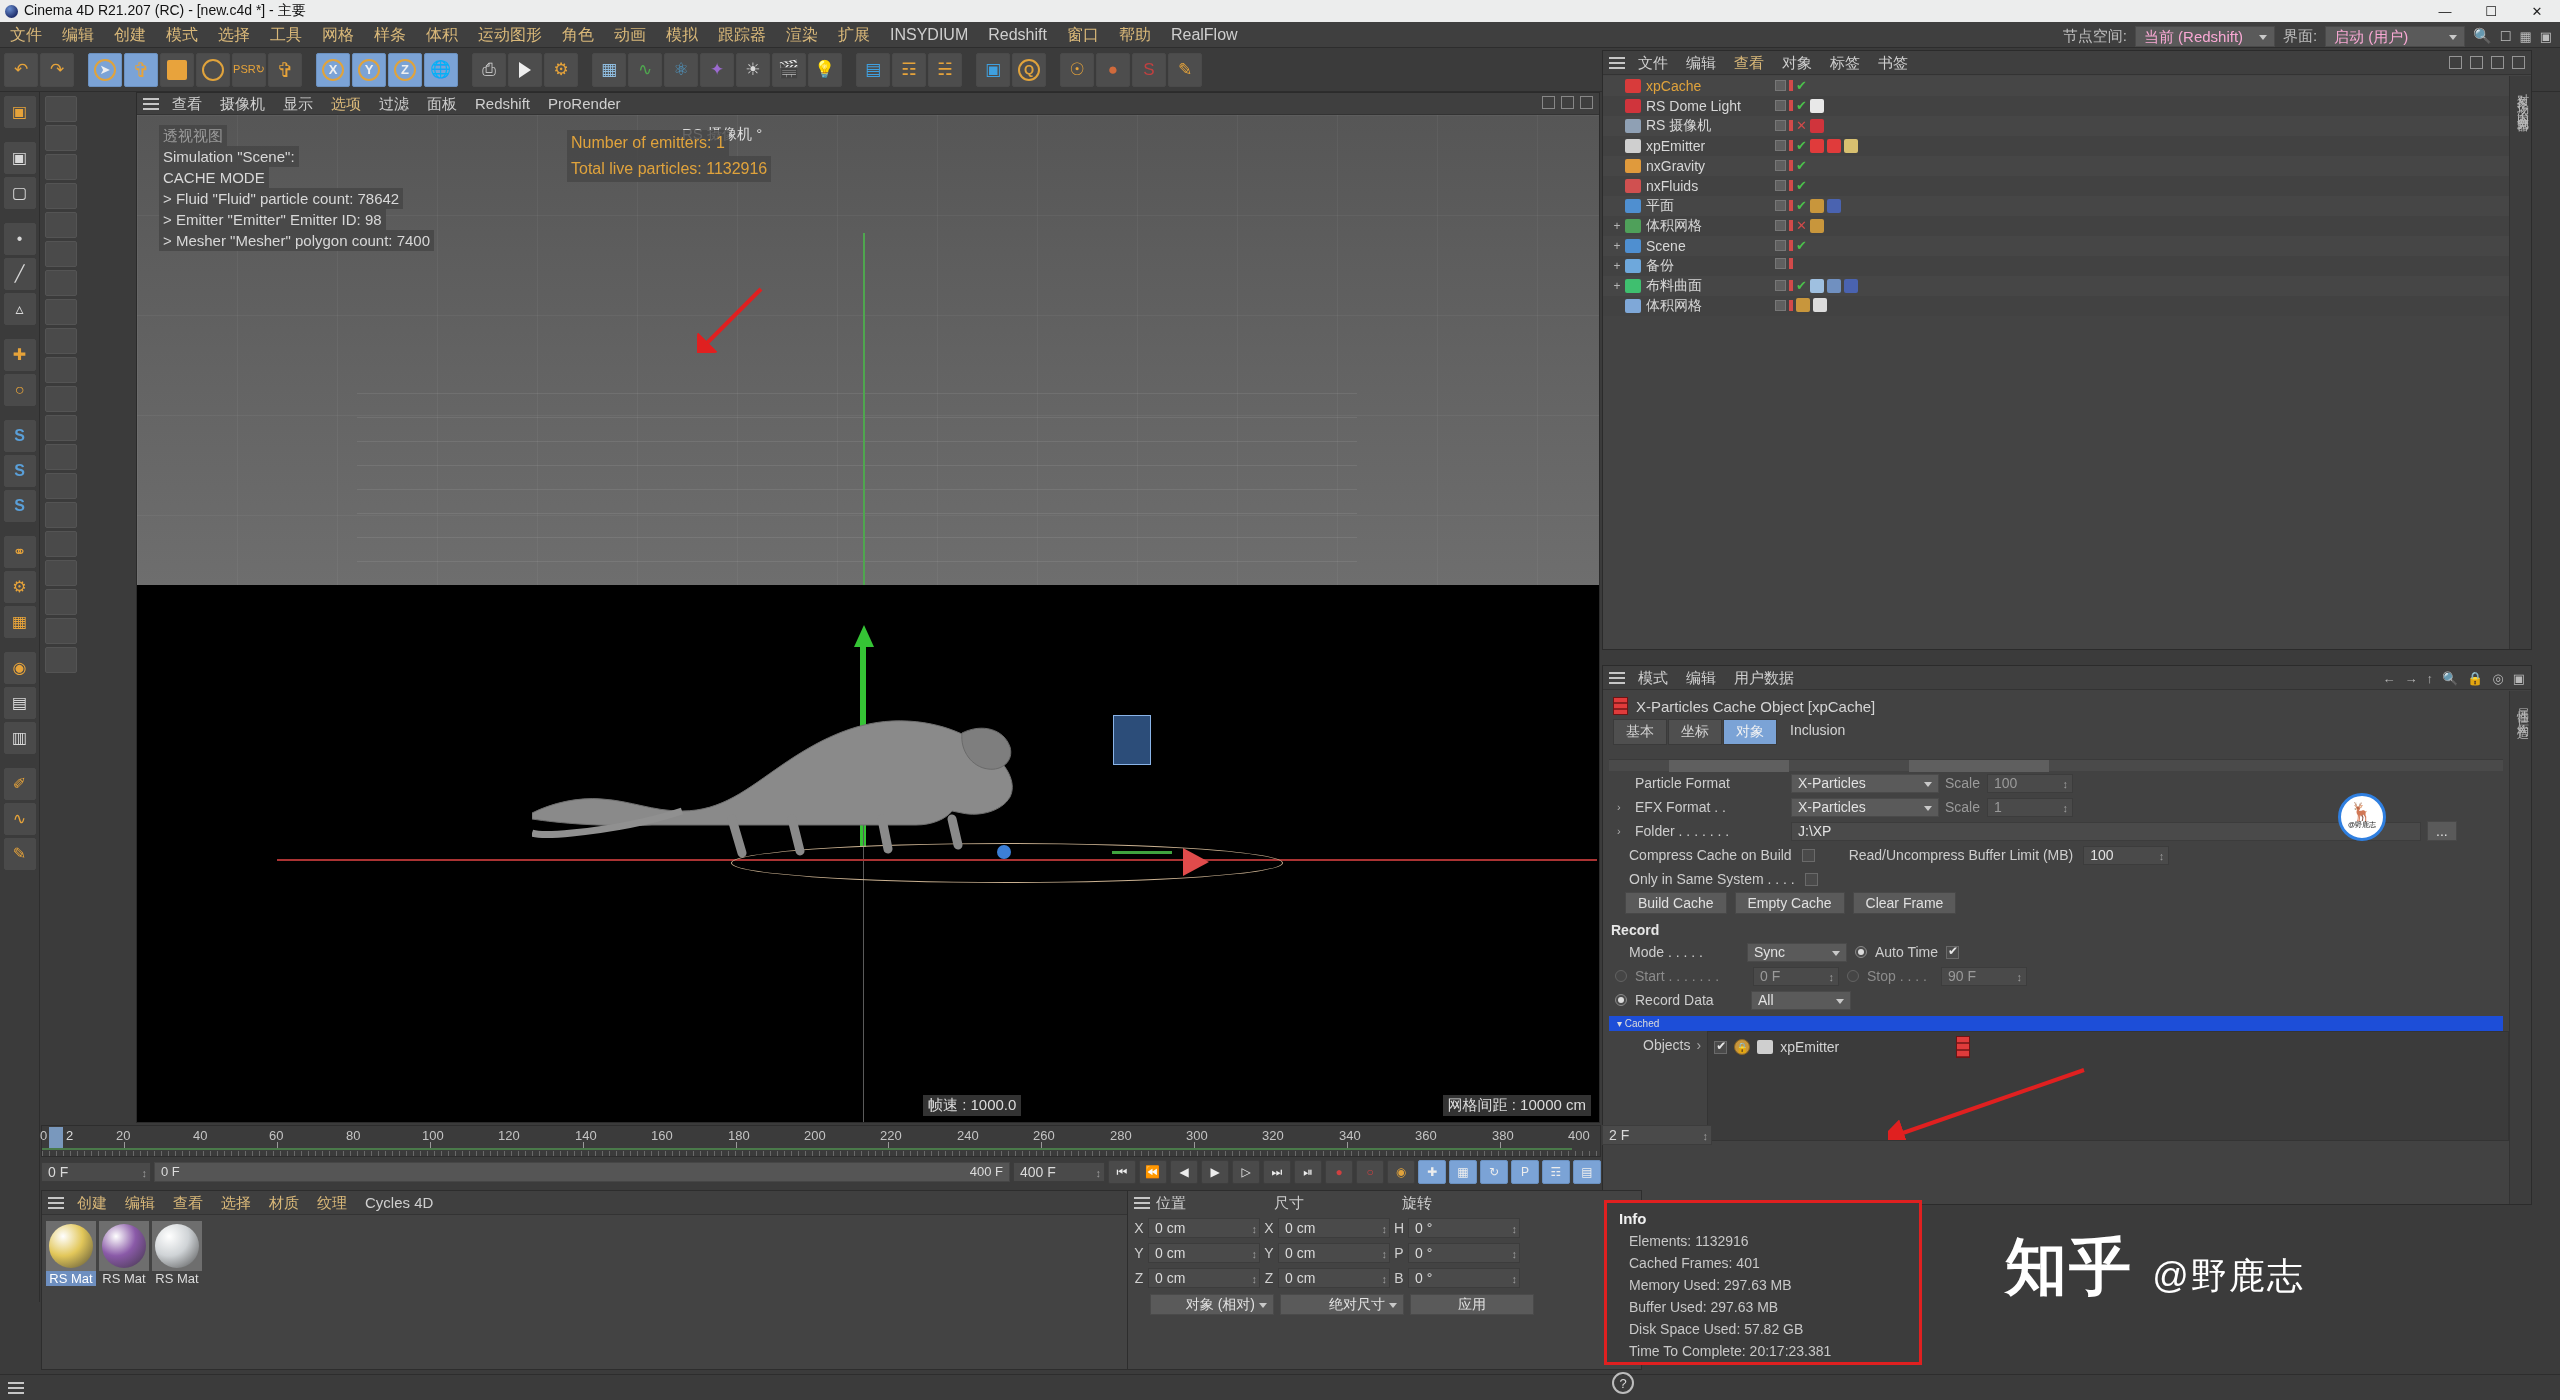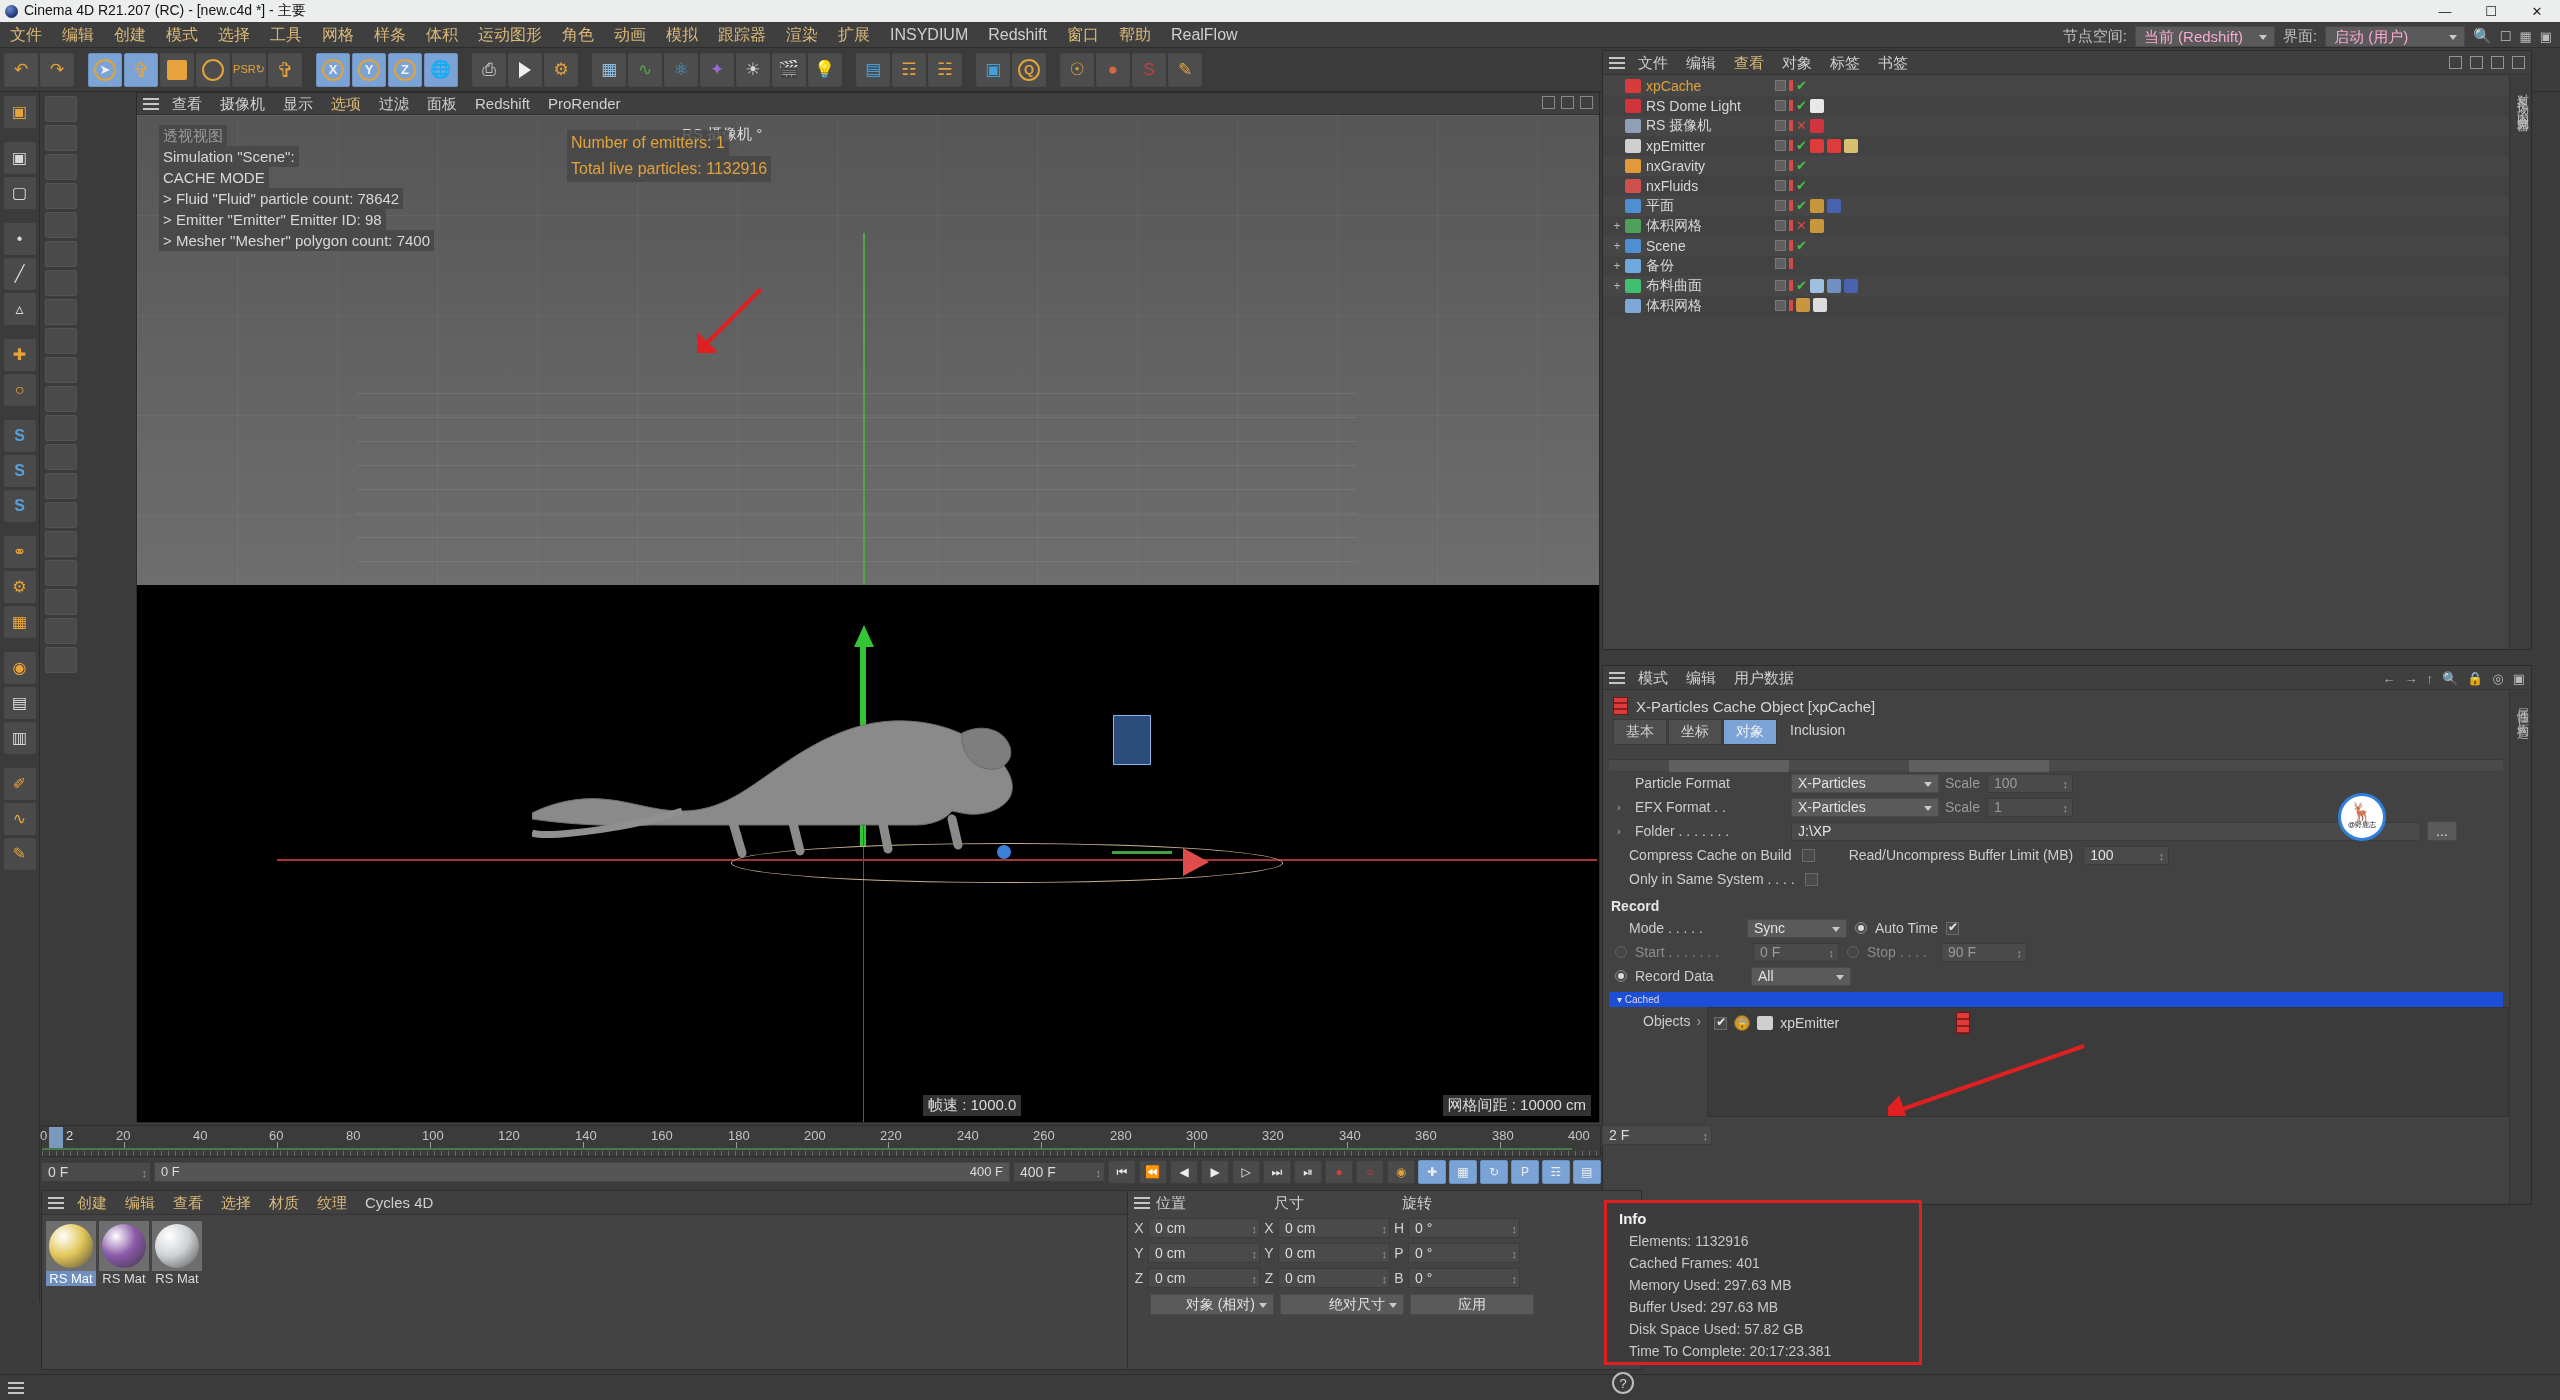--- a/index.html
+++ b/index.html
@@ -858,20 +858,25 @@
         <span class="cbx"></span>
         <span style="margin-left:24px;">Read/Uncompress Buffer Limit (MB)</span>
         <span class="num act">100</span>
       </div>
 
       <div class="prow" style="padding-left:26px;gap:10px;">
         <span>Only in Same System . . . .</span>
         <span class="cbx"></span>
       </div>
 
+      <div class="prow" style="padding-left:22px;gap:8px;">
+        <span class="btn">Build Cache</span>
+        <span class="btn">Empty Cache</span>
+        <span class="btn">Clear Frame</span>
+      </div>
 
       <div class="sechead">Record</div>
 
       <div class="prow" style="padding-left:26px;gap:8px;">
         <span class="plabel" style="width:110px;">Mode . . . . .</span>
         <span class="sel" style="min-width:100px;">Sync</span>
         <span class="radio on"></span>
         <span>Auto Time</span>
         <span class="cbx on"></span>
       </div>
@@ -1087,20 +1092,24 @@
           <span class="cfield">0 °</span>
         </div>
       </div>
     <div class="crow2">
       <span class="csel">对象 (相对)</span>
       <span class="csel">绝对尺寸</span>
       <span class="capply">应用</span>
     </div>
   </div>
 
+  <div class="wm">
+    <span>知乎</span>
+    <small>@野鹿志</small>
+  </div>
 
   <div class="statusbar">
     <span class="bg">
         <span></span>
         <span></span>
         <span></span>
       </span>
   </div>
 
 </div>

